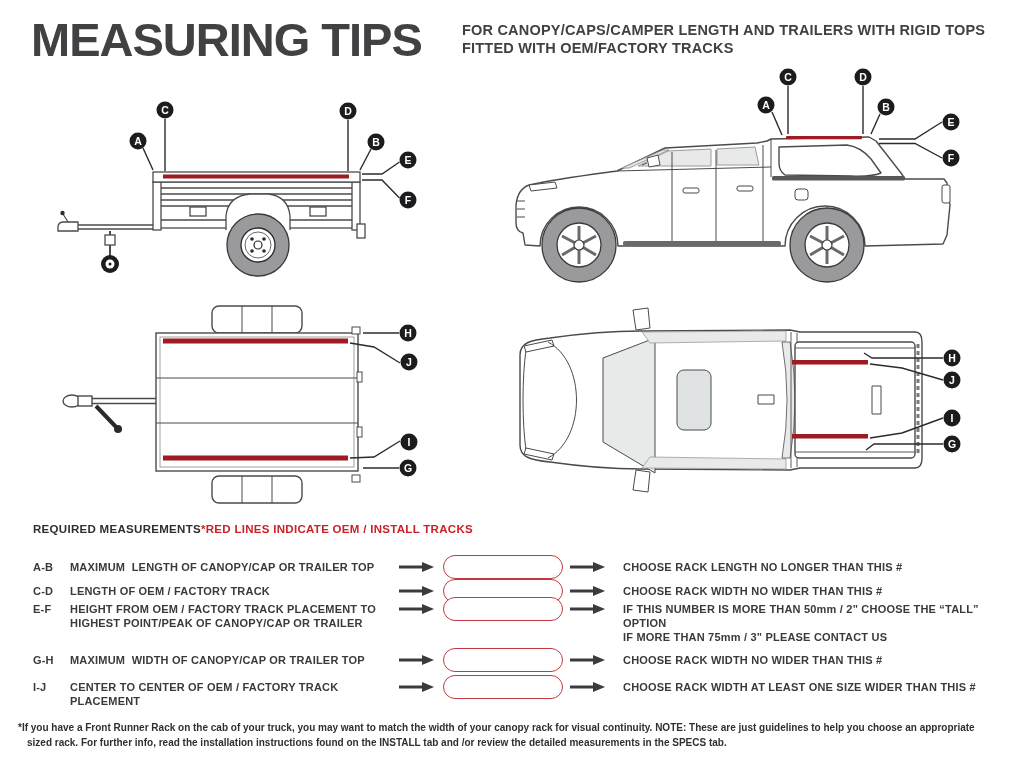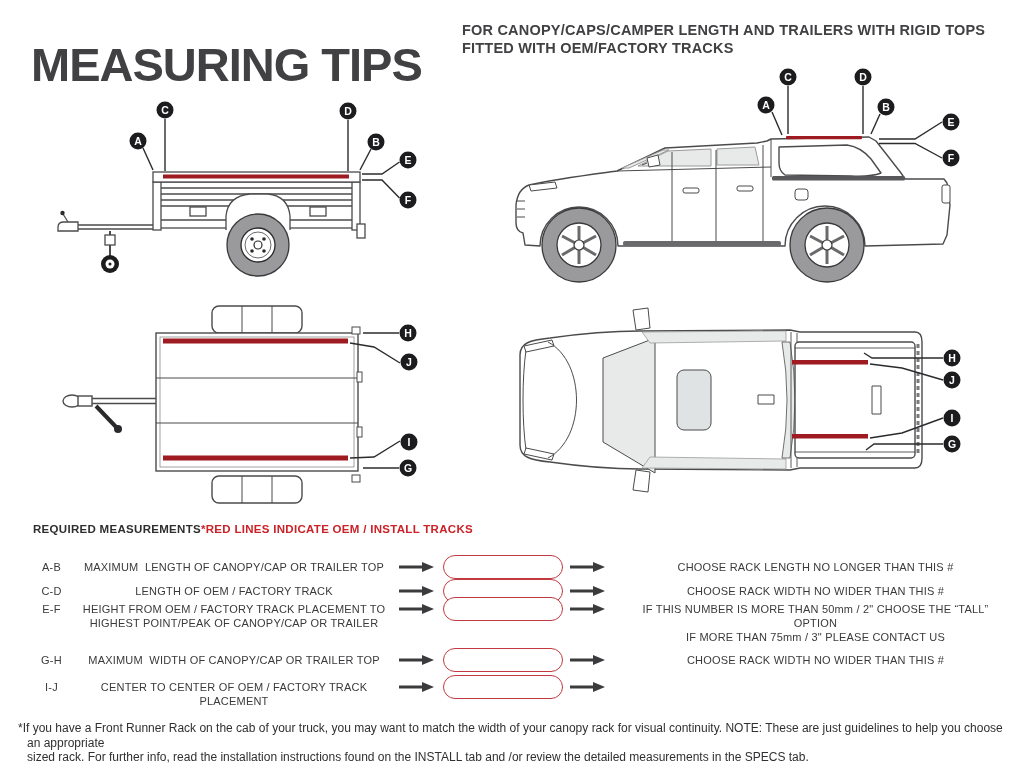--- a/index.html
+++ b/index.html
@@ -1,40 +1,40 @@
 <!DOCTYPE html>
 <html><head>
 <meta charset="utf-8">
 <style>
   html,body{margin:0;padding:0;background:#ffffff;}
   body{width:1024px;height:768px;position:relative;overflow:hidden;
        font-family:"Liberation Sans",sans-serif;color:#3a3a3c;}
   .abs{position:absolute;}
   
   .title{left:31px;top:12px;font-size:47px;font-weight:700;color:#414144;
-         letter-spacing:-1px;white-space:nowrap;margin-top:25px;}
+         letter-spacing:-1px;white-space:nowrap;}
   .subtitle{left:462px;top:21px;font-size:14.5px;font-weight:700;color:#414144;
             line-height:18px;white-space:pre-line;letter-spacing:0.2px;}
   
   .legend{left:33px;top:523px;display:flex;font-size:11.5px;font-weight:700;}
   .legend .req{color:#2e2e30;letter-spacing:0.3px;}
   .legend .rednote{color:#cb2127;letter-spacing:0.3px;}
   
   .mrow{left:33px;display:flex;align-items:flex-start;width:975px;
-        font-size:11px;font-weight:400;line-height:14px;letter-spacing:0.2px;text-align:center;}
+        font-size:11px;font-weight:700;line-height:14px;letter-spacing:0.2px;}
   .col-key{width:37px;flex:none;}
   .col-desc{width:328px;flex:none;white-space:pre-wrap;}
   .col-arrow1{width:38px;flex:none;margin-top:1px;}
   .col-pill{width:120px;flex:none;height:24px;margin:-5px 6px 0 7px;
             border:1.6px solid #c23a40;border-radius:12px;background:#fff;box-sizing:border-box;}
   .col-arrow2{width:38px;flex:none;margin-top:1px;}
   .col-result{flex:1;margin-left:16px;white-space:pre-wrap;}
   .r1{top:560px;} .r2{top:584px;} .r3{top:602px;} .r4{top:653px;} .r5{top:680px;}
   
-  .footnote{left:27px;top:721px;width:986px;font-size:12px;font-weight:400;color:#303032;
+  .footnote{left:27px;top:721px;width:986px;font-size:10px;font-weight:700;color:#303032;
             line-height:14.5px;white-space:pre-line;text-indent:-9px;}
   
   svg text.badge-letter{font-family:"Liberation Sans",sans-serif;font-weight:700;
         font-size:10.5px;fill:#ffffff;text-anchor:middle;}
   .arrow-line{stroke:#3b3b3d;stroke-width:3;}
   .arrow-head{fill:#3b3b3d;}
 </style>
 </head>
 <body>
 
@@ -364,16 +364,17 @@
   <div class="col-desc">CENTER TO CENTER OF OEM / FACTORY TRACK PLACEMENT</div>
   <svg class="col-arrow1" width="38" height="12" viewBox="0 0 38 12">
       <line class="arrow-line" x1="1" y1="6" x2="26" y2="6"></line>
       <path class="arrow-head" d="M24 1 L36 6 L24 11 Z"></path>
     </svg>
   <div class="col-pill"></div>
   <svg class="col-arrow2" width="38" height="12" viewBox="0 0 38 12">
       <line class="arrow-line" x1="1" y1="6" x2="26" y2="6"></line>
       <path class="arrow-head" d="M24 1 L36 6 L24 11 Z"></path>
     </svg>
+  <div class="col-result">CHOOSE RACK WIDTH AT LEAST ONE SIZE WIDER THAN THIS #</div>
 </div>
 
 <div class="abs footnote">*If you have a Front Runner Rack on the cab of your truck, you may want to match the width of your canopy rack for visual continuity. NOTE: These are just guidelines to help you choose an appropriate
 sized rack. For further info, read the installation instructions found on the INSTALL tab and /or review the detailed measurements in the SPECS tab.</div>
 
 </body></html>

